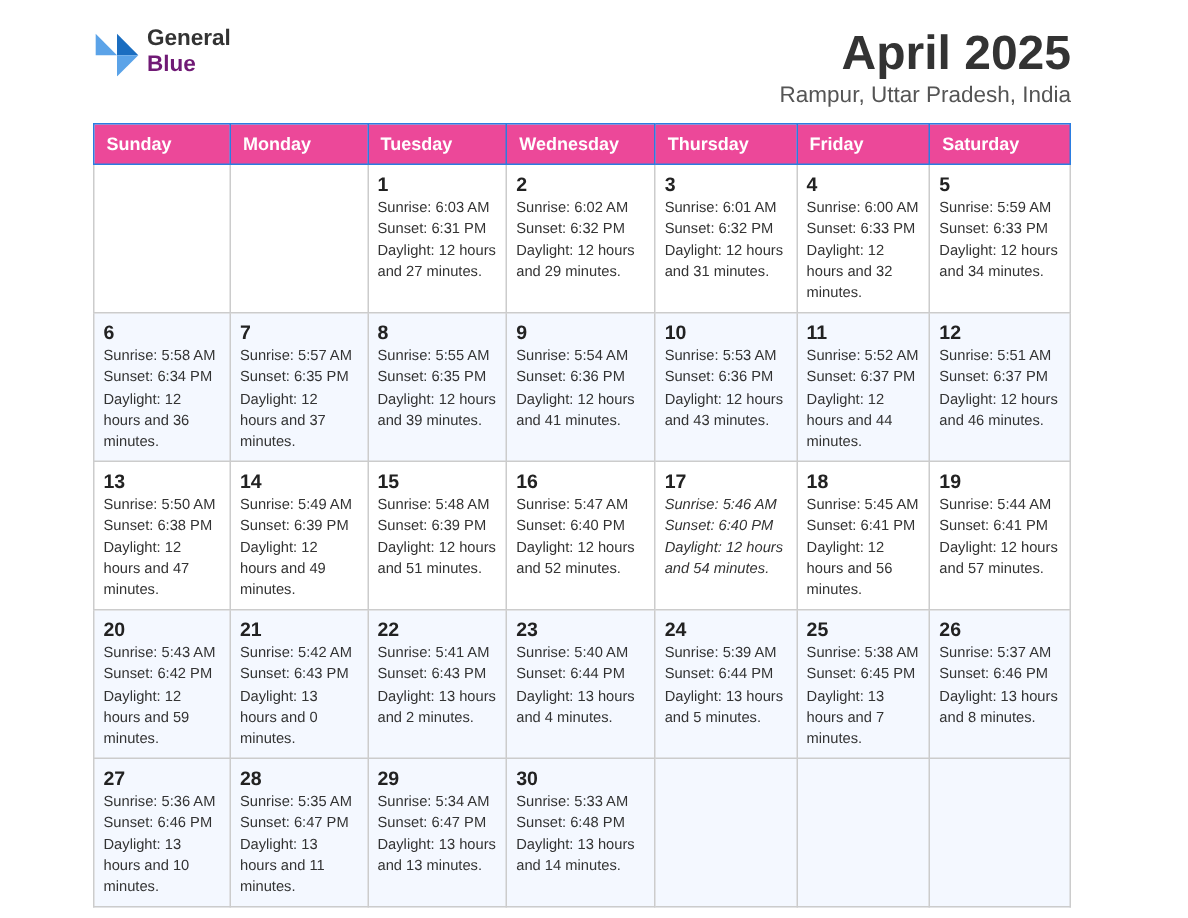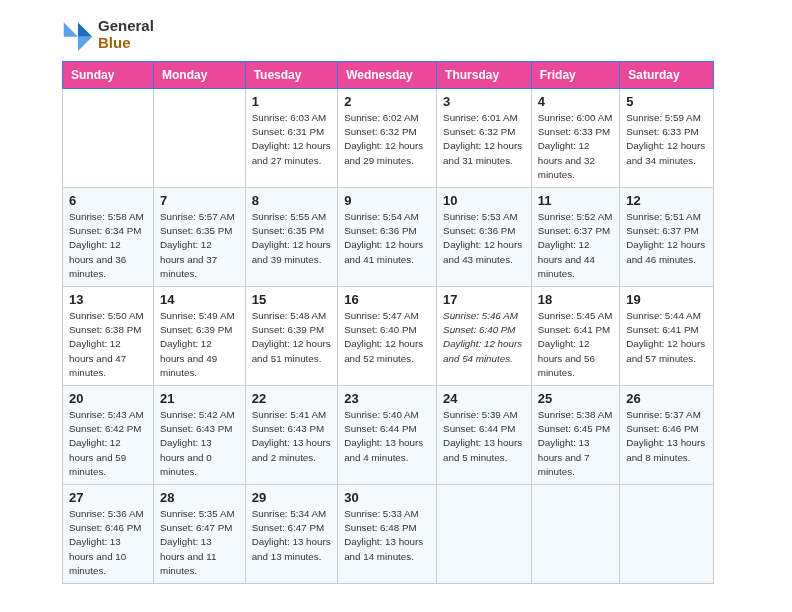--- a/index.html
+++ b/index.html
@@ -33,21 +33,21 @@
       line-height: 1.1;
     }
     .logo-general {
       font-size: 15px;
       font-weight: bold;
       color: #333;
     }
     .logo-blue {
       font-size: 15px;
       font-weight: bold;
-      color: #a16207;
+      color: #701a75;
     }
     .logo-icon {
       width: 32px;
       height: 32px;
       margin-right: 4px;
     }
     .title-section {
       text-align: right;
     }
     .month-title {
@@ -113,20 +113,24 @@
     <div class="logo">
       <svg class="logo-icon" viewBox="0 0 36 36" xmlns="http://www.w3.org/2000/svg">
         <polygon points="18,4 34,20 18,20" fill="#1a6dc0"></polygon>
         <polygon points="18,20 34,20 18,36" fill="#5ba3e8"></polygon>
         <polygon points="2,4 18,20 2,20" fill="#5ba3e8"></polygon>
       </svg>
       <div class="logo-text">
         <span class="logo-general">General</span>
         <span class="logo-blue">Blue</span>
       </div>
+    </div>
+    <div class="title-section">
+      <div class="month-title">April 2025</div>
+      <div class="location">Rampur, Uttar Pradesh, India</div>
     </div>
   </div>
 
   <table class="calendar">
     <thead>
       <tr>
         <th>Sunday</th>
         <th>Monday</th>
         <th>Tuesday</th>
         <th>Wednesday</th>

